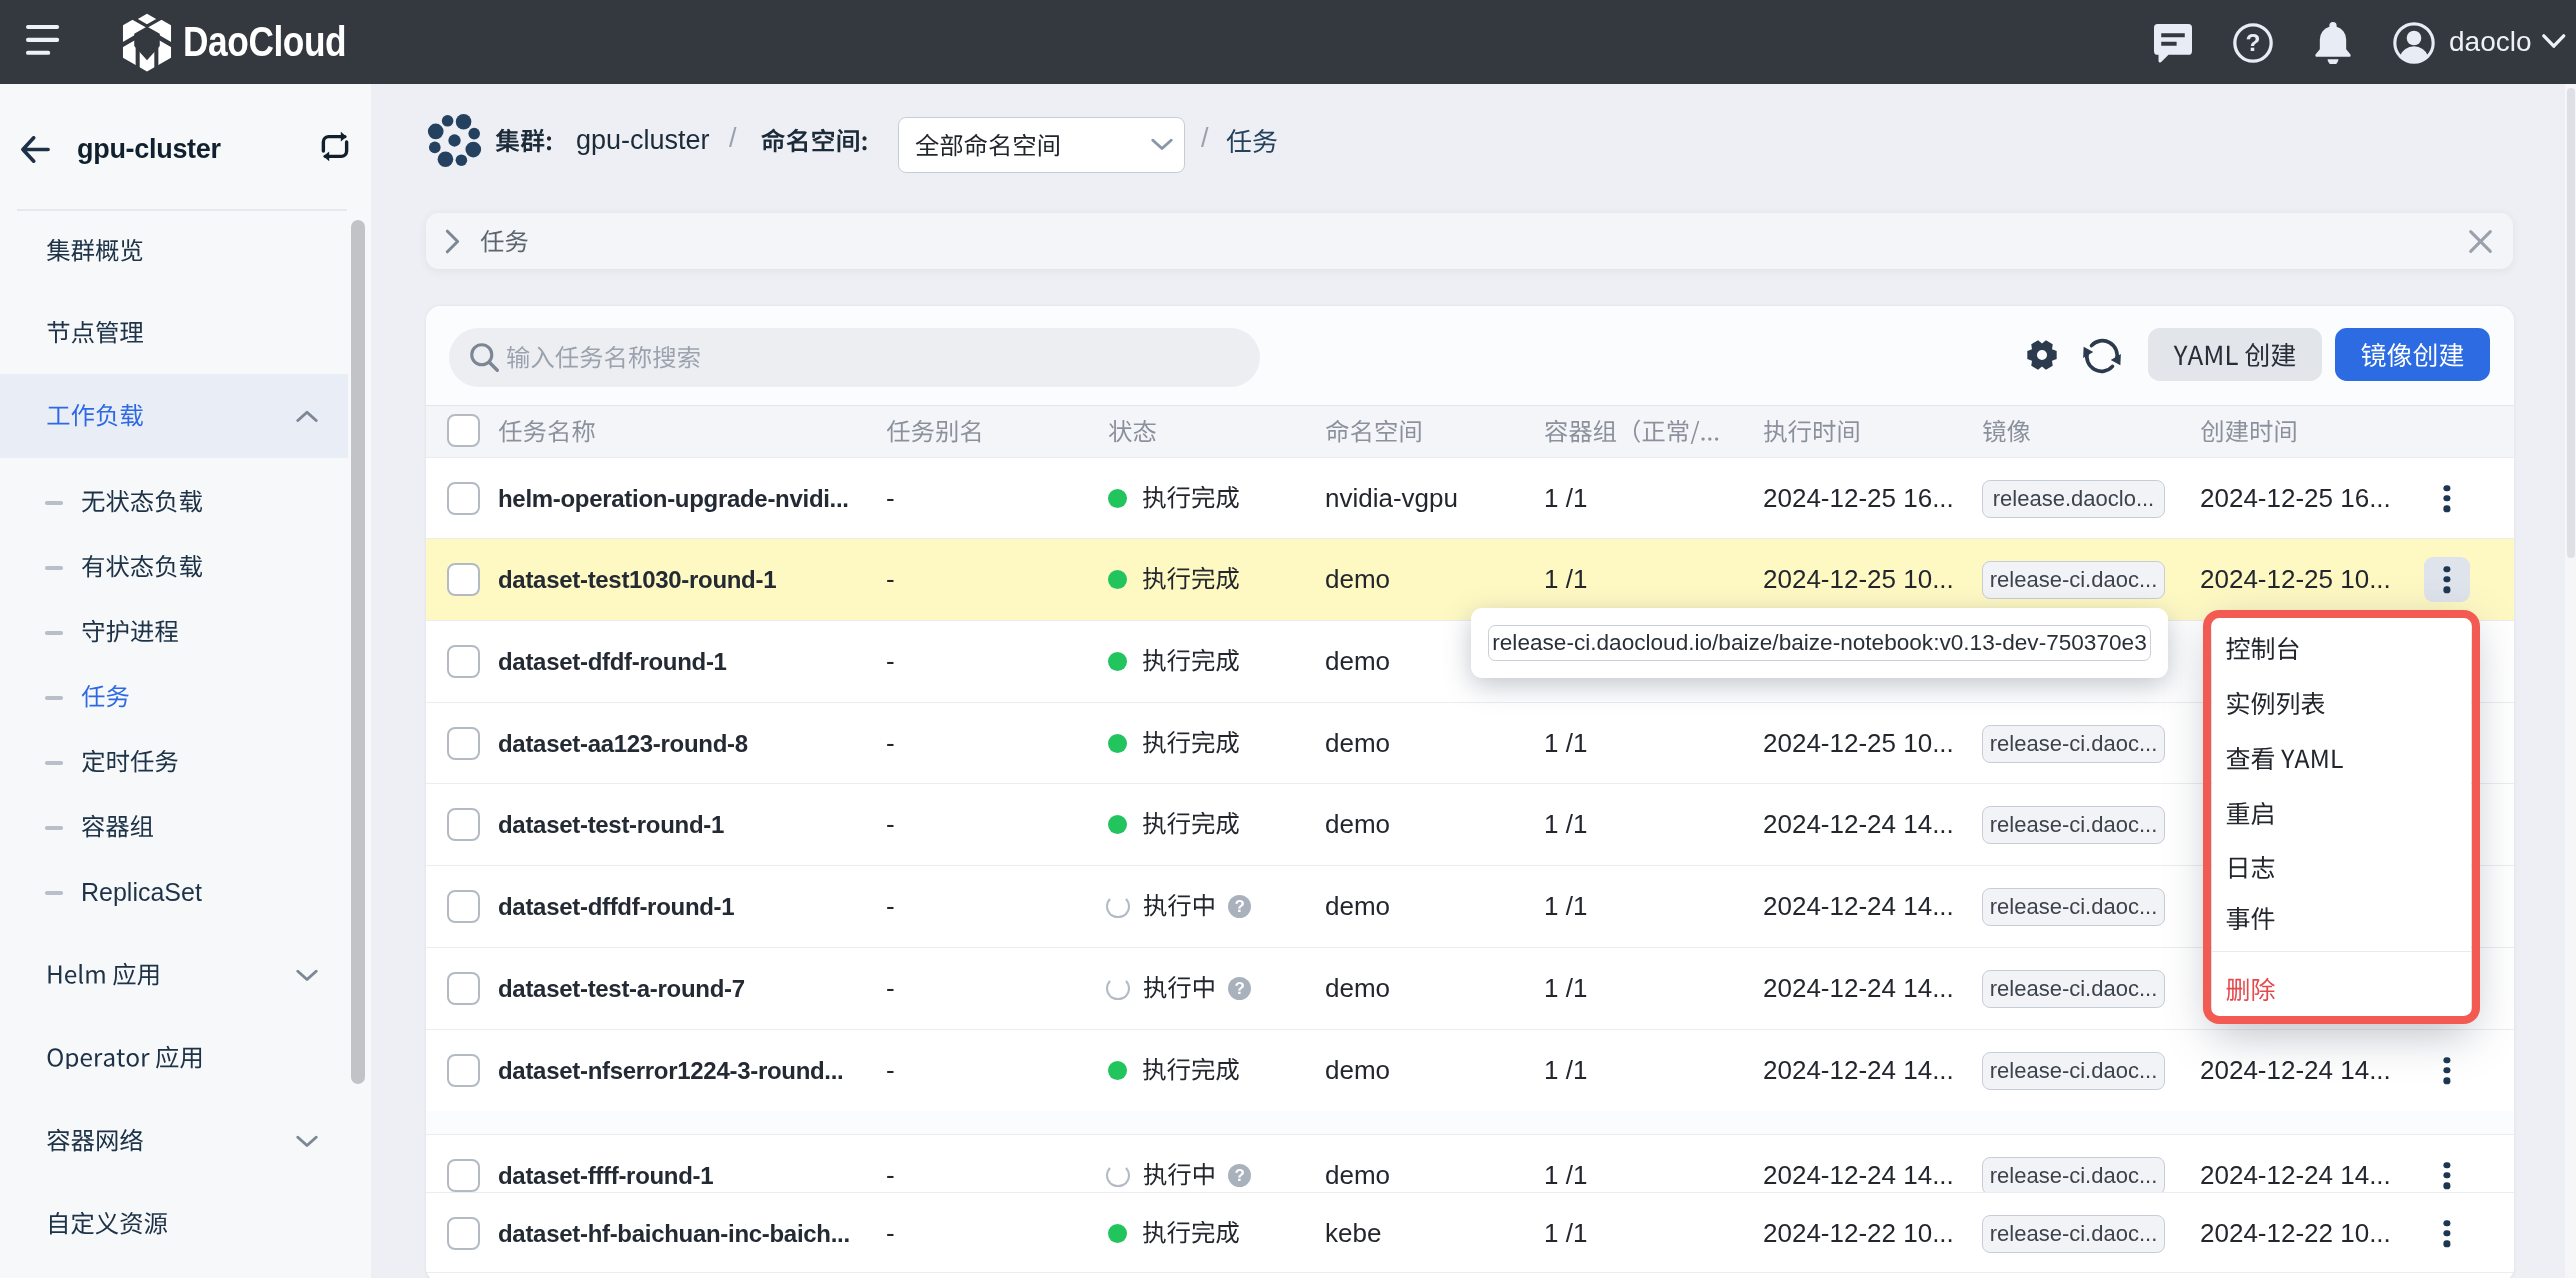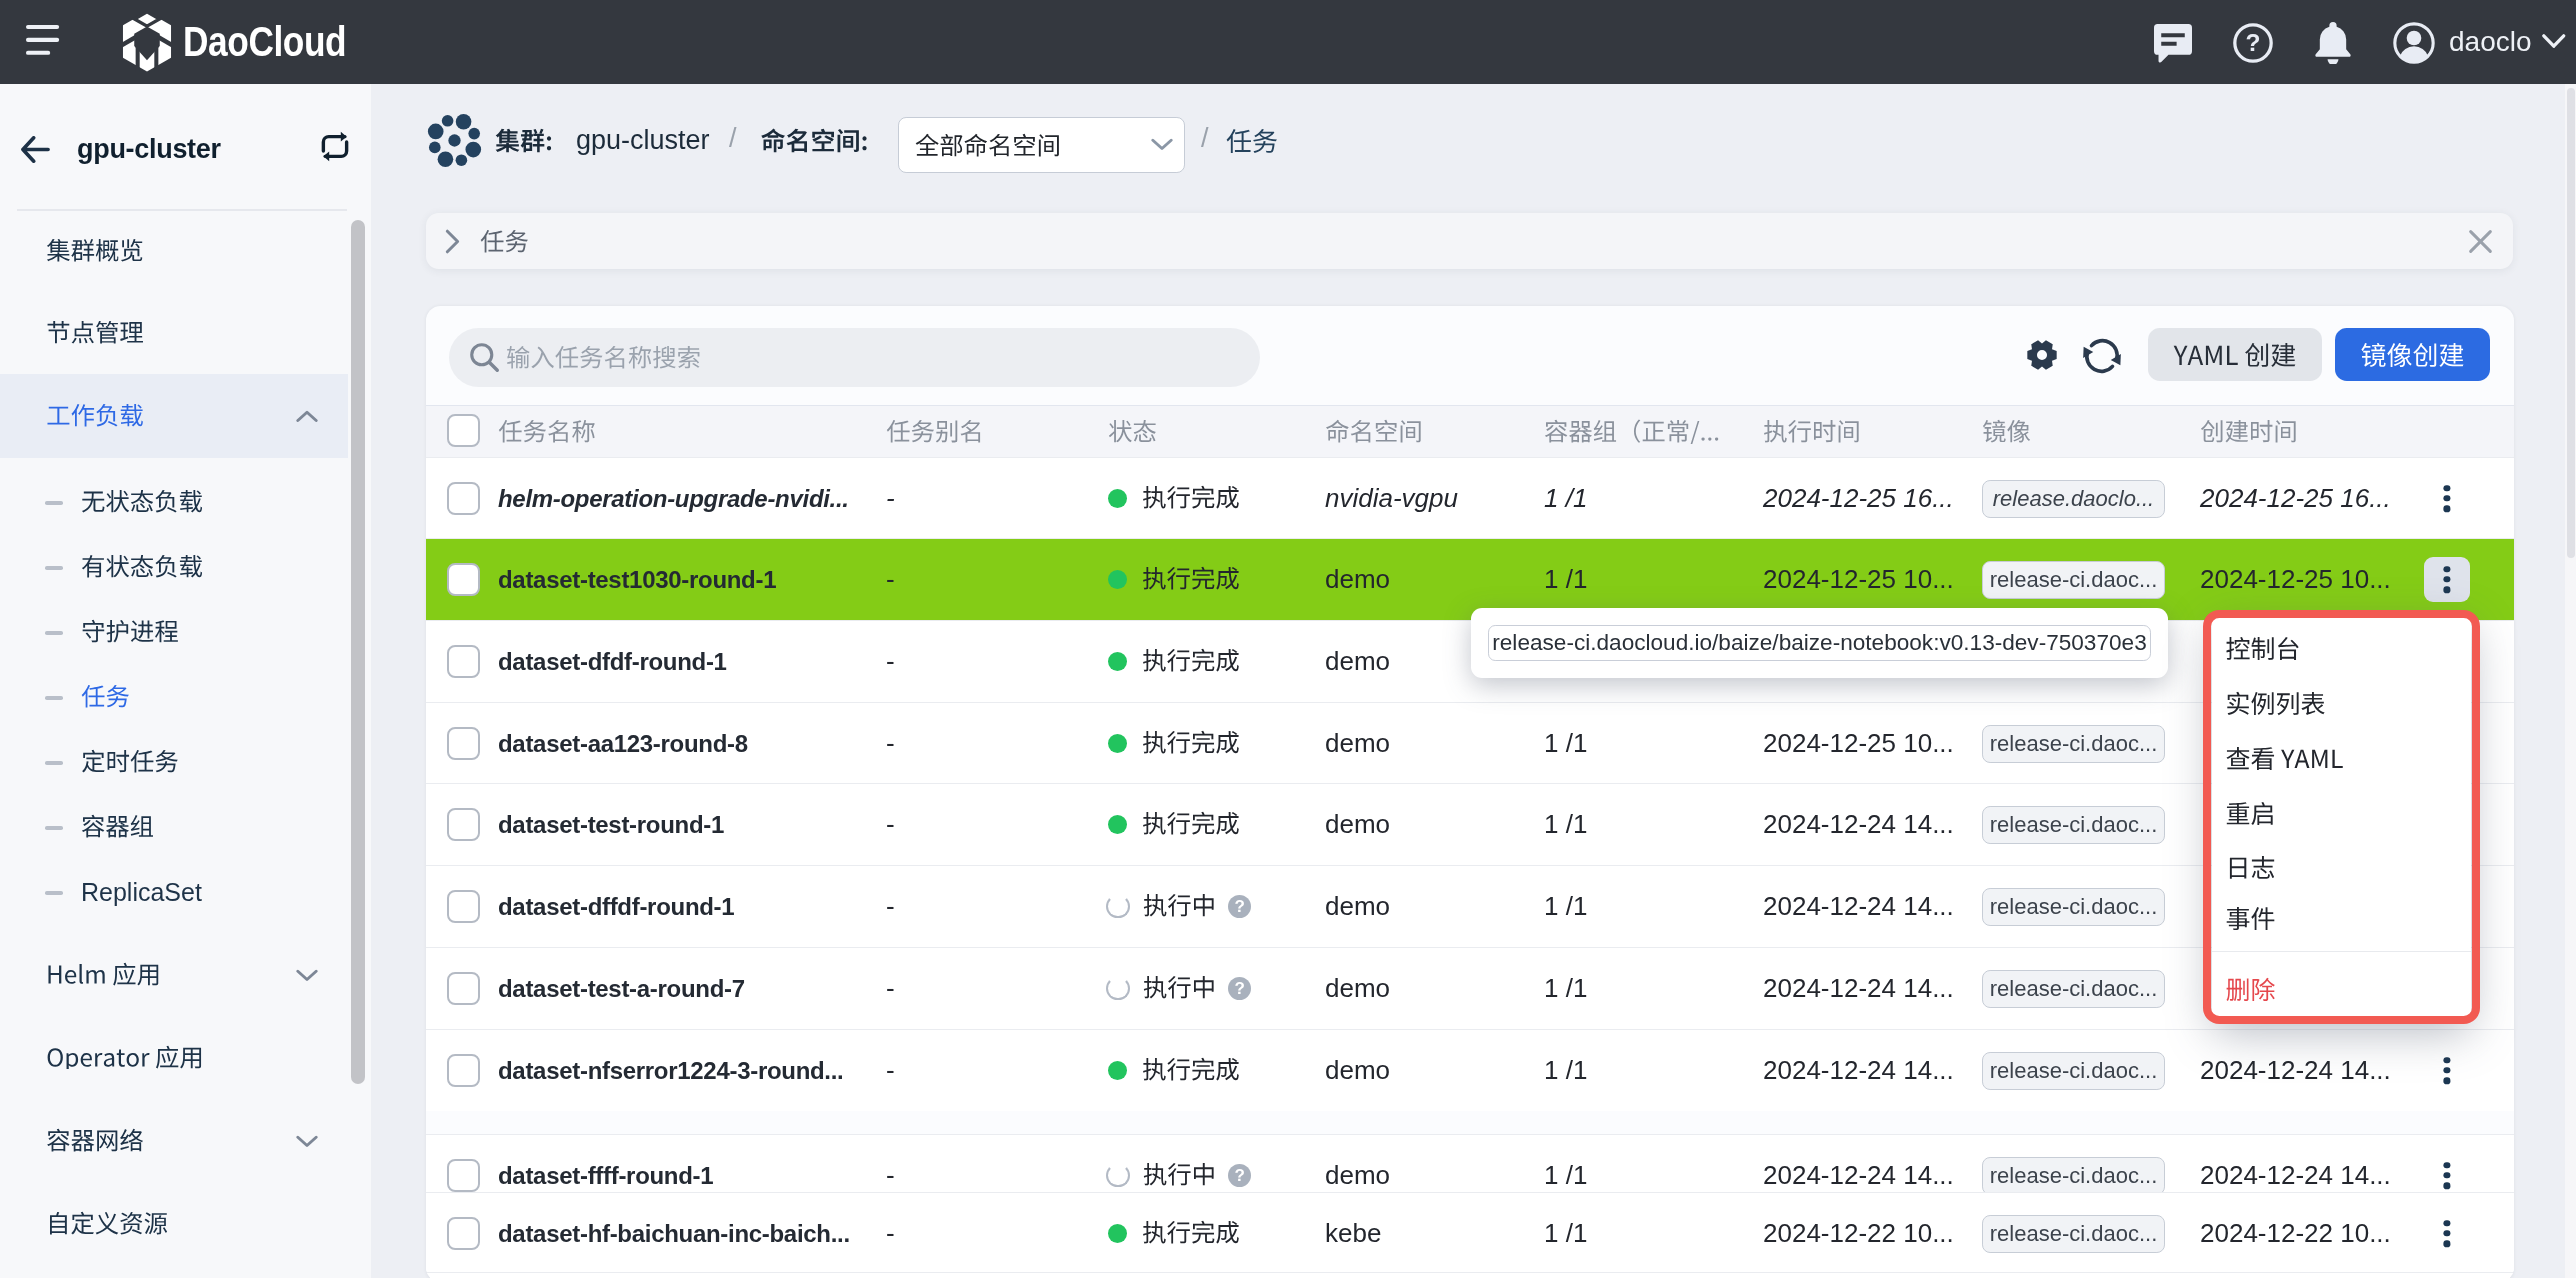--- a/index.html
+++ b/index.html
@@ -333,42 +333,42 @@
         <svg class="z" style="width:49px;height:24.4px;color:#8a919c;" viewBox="0 -880 2000 1000">
           <use href="#jx"></use>
         </svg>
       </div>
       <div class="cell" style="left:1774px">
         <svg class="z" style="width:98px;height:24.4px;color:#8a919c;" viewBox="0 -880 4000 1000">
           <use href="#cjsj"></use>
         </svg>
       </div>
     </div>
-    <div class="row" style="top:151px;font-style:italic;">
+    <div class="row" style="top:151px;">
       <div class="cb" style="top:50%;margin-top:-16.3px"></div>
       <div class="cell name" style="left:72px">helm-operation-upgrade-nvidi...</div>
       <div class="cell txt" style="left:460px">-</div>
       <div class="cell" style="left:682px">
         <span class="gdot"></span>
         <span style="margin-left:14.5px"><svg class="z" style="width:98px;height:24.4px;color:#23262d;" viewBox="0 -880 4000 1000">
             <use href="#zxwc"></use>
           </svg></span>
       </div>
       <div class="cell txt" style="left:899px">nvidia-vgpu</div>
       <div class="cell txt" style="left:1118px">1 /1</div>
       <div class="cell txt" style="left:1337px">2024-12-25 16...</div>
       <div class="imgbox">release.daoclo...</div>
       <div class="cell txt" style="left:1774px">2024-12-25 16...</div>
       <div class="dots3">
         <i></i>
         <i></i>
         <i></i>
       </div>
     </div>
-    <div class="row" style="top:232px;background:#84cc16;">
+    <div class="row" style="top:232px;background:#fef9c3;">
       <div class="cb" style="top:50%;margin-top:-16.3px"></div>
       <div class="cell name" style="left:72px">dataset-test1030-round-1</div>
       <div class="cell txt" style="left:460px">-</div>
       <div class="cell" style="left:682px">
         <span class="gdot"></span>
         <span style="margin-left:14.5px"><svg class="z" style="width:98px;height:24.4px;color:#23262d;" viewBox="0 -880 4000 1000">
             <use href="#zxwc"></use>
           </svg></span>
       </div>
       <div class="cell txt" style="left:899px">demo</div>

